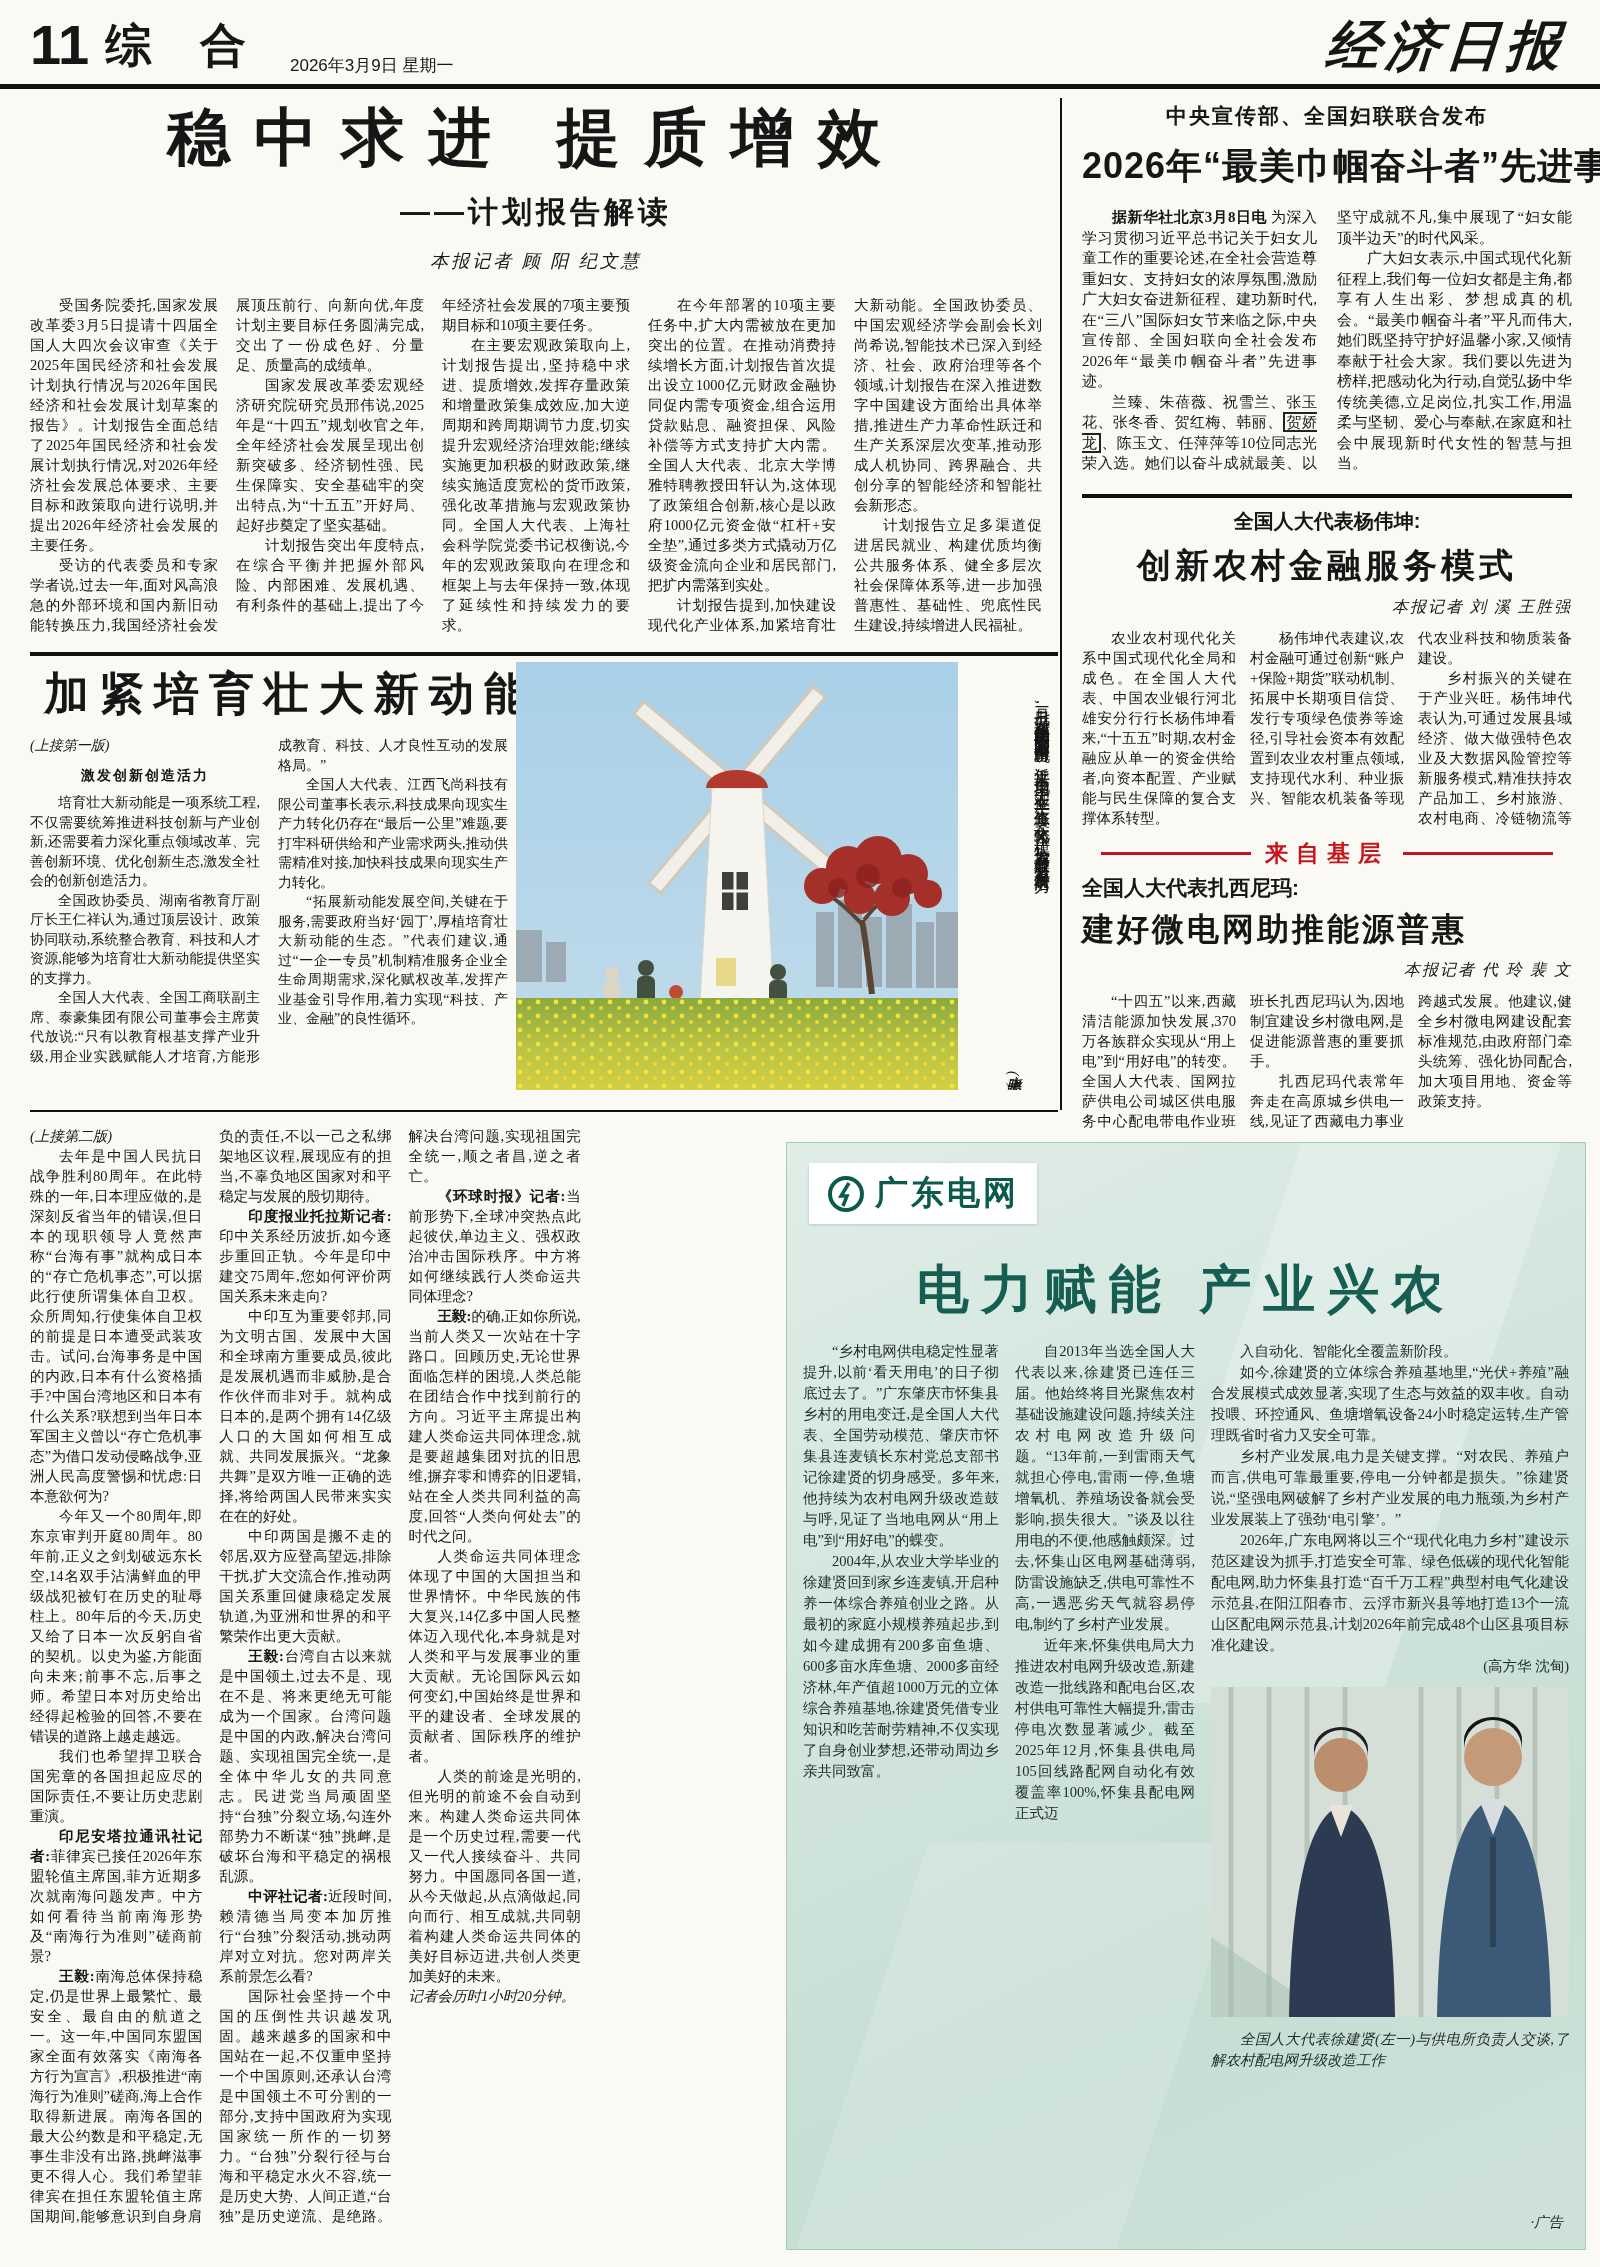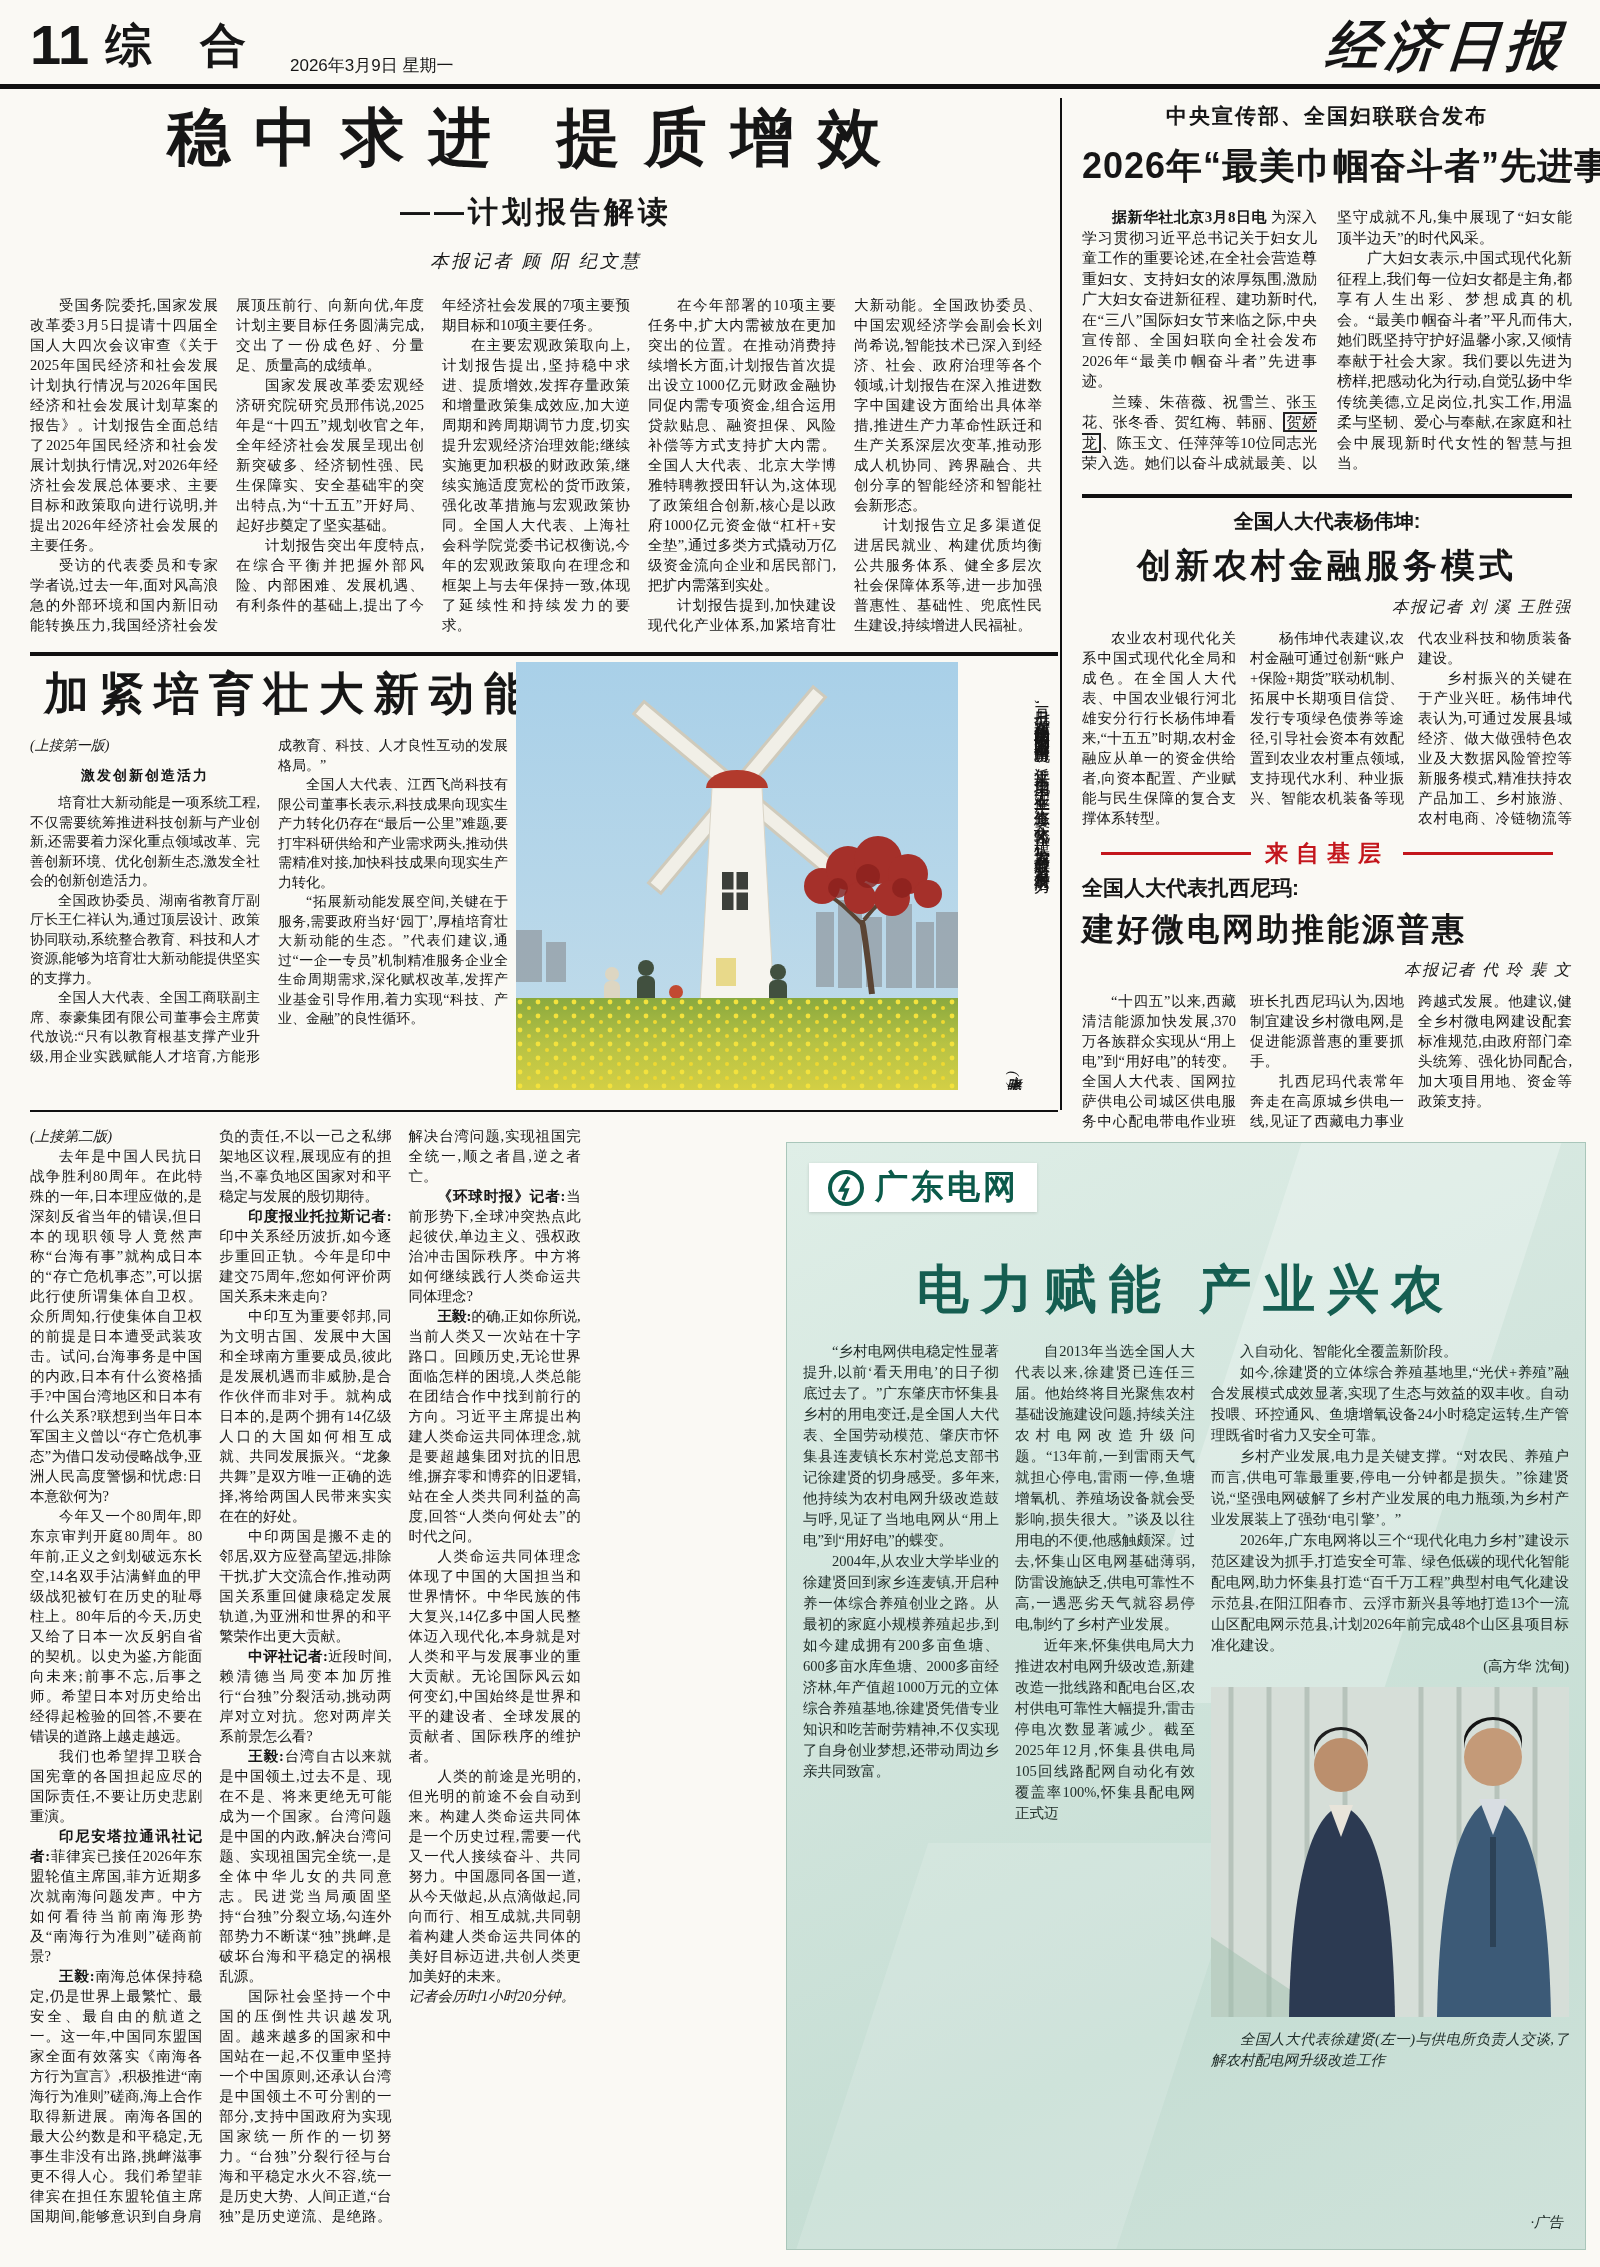--- a/index.html
+++ b/index.html
@@ -98,21 +98,21 @@
   #qa{left:30px;top:1126px;width:740px;height:1116px;column-count:4;column-gap:17px;
       column-fill:auto;overflow:hidden;}
   #qa p{font-size:14.5px;line-height:20px;}
 
   
   #ad{left:786px;top:1142px;width:800px;height:1108px;
       background:linear-gradient(155deg,#dfeee7 0%,#d2e5dd 38%,#c6ded4 72%,#cfe2da 100%);
       border:1px solid #a9c6ba;box-sizing:border-box;overflow:hidden;}
   .ad-band{position:absolute;background:rgba(255,255,255,0.25);transform:skewX(-18deg);}
   .ad-brand{position:absolute;left:22px;top:20px;background:#fff;display:flex;align-items:center;
-            gap:10px;padding:2px 18px;box-shadow:0 1px 3px rgba(0,0,0,.15);}
+            gap:10px;padding:8px 18px;box-shadow:0 1px 3px rgba(0,0,0,.15);}
   .ad-brand span{color:#0b5a4a;font-size:33px;font-weight:900;font-family:"Liberation Sans",sans-serif;letter-spacing:3px;}
   .ad-head{position:absolute;left:0;right:0;top:112px;text-align:center;color:#155e51;
            font-size:52px;font-weight:900;letter-spacing:12px;font-family:"Liberation Sans",sans-serif;}
   .ad-cols{position:absolute;left:16px;top:198px;bottom:14px;right:16px;display:flex;gap:16px;}
   .ad-cols p{font-size:14.5px;line-height:21px;color:#1d2a26;}
   .ad-c1{width:196px;overflow:hidden;}
   .ad-c2{width:180px;overflow:hidden;}
   .ad-c3{flex:1;display:flex;flex-direction:column;overflow:hidden;}
   .ad-photo{margin-top:10px;}
   .ad-cap{font-size:16.5px;line-height:24px;font-style:italic;color:#203530;margin-top:8px;text-indent:2em;}
@@ -296,22 +296,22 @@
 <div class="abs" id="qa">
     <p class="kai">(上接第二版)</p>
     <p>去年是中国人民抗日战争胜利80周年。在此特殊的一年,日本理应做的,是深刻反省当年的错误,但日本的现职领导人竟然声称“台海有事”就构成日本的“存亡危机事态”,可以据此行使所谓集体自卫权。众所周知,行使集体自卫权的前提是日本遭受武装攻击。试问,台海事务是中国的内政,日本有什么资格插手?中国台湾地区和日本有什么关系?联想到当年日本军国主义曾以“存亡危机事态”为借口发动侵略战争,亚洲人民高度警惕和忧虑:日本意欲何为?</p>
     <p>今年又一个80周年,即东京审判开庭80周年。80年前,正义之剑划破远东长空,14名双手沾满鲜血的甲级战犯被钉在历史的耻辱柱上。80年后的今天,历史又给了日本一次反躬自省的契机。以史为鉴,方能面向未来;前事不忘,后事之师。希望日本对历史给出经得起检验的回答,不要在错误的道路上越走越远。</p>
     <p>我们也希望捍卫联合国宪章的各国担起应尽的国际责任,不要让历史悲剧重演。</p>
     <p><b>印尼安塔拉通讯社记者:</b>菲律宾已接任2026年东盟轮值主席国,菲方近期多次就南海问题发声。中方如何看待当前南海形势及“南海行为准则”磋商前景?</p>
     <p><b>王毅:</b>南海总体保持稳定,仍是世界上最繁忙、最安全、最自由的航道之一。这一年,中国同东盟国家全面有效落实《南海各方行为宣言》,积极推进“南海行为准则”磋商,海上合作取得新进展。南海各国的最大公约数是和平稳定,无事生非没有出路,挑衅滋事更不得人心。我们希望菲律宾在担任东盟轮值主席国期间,能够意识到自身肩负的责任,不以一己之私绑架地区议程,展现应有的担当,不辜负地区国家对和平稳定与发展的殷切期待。</p>
     <p><b>印度报业托拉斯记者:</b>印中关系经历波折,如今逐步重回正轨。今年是印中建交75周年,您如何评价两国关系未来走向?</p>
     <p>中印互为重要邻邦,同为文明古国、发展中大国和全球南方重要成员,彼此是发展机遇而非威胁,是合作伙伴而非对手。就构成日本的,是两个拥有14亿级人口的大国如何相互成就、共同发展振兴。“龙象共舞”是双方唯一正确的选择,将给两国人民带来实实在在的好处。</p>
     <p>中印两国是搬不走的邻居,双方应登高望远,排除干扰,扩大交流合作,推动两国关系重回健康稳定发展轨道,为亚洲和世界的和平繁荣作出更大贡献。</p>
+    <p><b>王毅:</b>台湾自古以来就是中国领土,过去不是、现在不是、将来更绝无可能成为一个国家。台湾问题是中国的内政,解决台湾问题、实现祖国完全统一,是全体中华儿女的共同意志。民进党当局顽固坚持“台独”分裂立场,勾连外部势力不断谋“独”挑衅,是破坏台海和平稳定的祸根乱源。</p>
     <p><b>中评社记者:</b>近段时间,赖清德当局变本加厉推行“台独”分裂活动,挑动两岸对立对抗。您对两岸关系前景怎么看?</p>
-    <p><b>王毅:</b>台湾自古以来就是中国领土,过去不是、现在不是、将来更绝无可能成为一个国家。台湾问题是中国的内政,解决台湾问题、实现祖国完全统一,是全体中华儿女的共同意志。民进党当局顽固坚持“台独”分裂立场,勾连外部势力不断谋“独”挑衅,是破坏台海和平稳定的祸根乱源。</p>
     <p>国际社会坚持一个中国的压倒性共识越发巩固。越来越多的国家和中国站在一起,不仅重申坚持一个中国原则,还承认台湾是中国领土不可分割的一部分,支持中国政府为实现国家统一所作的一切努力。“台独”分裂行径与台海和平稳定水火不容,统一是历史大势、人间正道,“台独”是历史逆流、是绝路。解决台湾问题,实现祖国完全统一,顺之者昌,逆之者亡。</p>
     <p><b>《环球时报》记者:</b>当前形势下,全球冲突热点此起彼伏,单边主义、强权政治冲击国际秩序。中方将如何继续践行人类命运共同体理念?</p>
     <p><b>王毅:</b>的确,正如你所说,当前人类又一次站在十字路口。回顾历史,无论世界面临怎样的困境,人类总能在团结合作中找到前行的方向。习近平主席提出构建人类命运共同体理念,就是要超越集团对抗的旧思维,摒弃零和博弈的旧逻辑,站在全人类共同利益的高度,回答“人类向何处去”的时代之问。</p>
     <p>人类命运共同体理念体现了中国的大国担当和世界情怀。中华民族的伟大复兴,14亿多中国人民整体迈入现代化,本身就是对人类和平与发展事业的重大贡献。无论国际风云如何变幻,中国始终是世界和平的建设者、全球发展的贡献者、国际秩序的维护者。</p>
     <p>人类的前途是光明的,但光明的前途不会自动到来。构建人类命运共同体是一个历史过程,需要一代又一代人接续奋斗、共同努力。中国愿同各国一道,从今天做起,从点滴做起,同向而行、相互成就,共同朝着构建人类命运共同体的美好目标迈进,共创人类更加美好的未来。</p>
     <p class="kai">记者会历时1小时20分钟。</p>
   </div>
 
 <div class="abs" id="ad">
   <div class="ad-band" style="left:430px;top:-40px;width:260px;height:600px;"></div>

